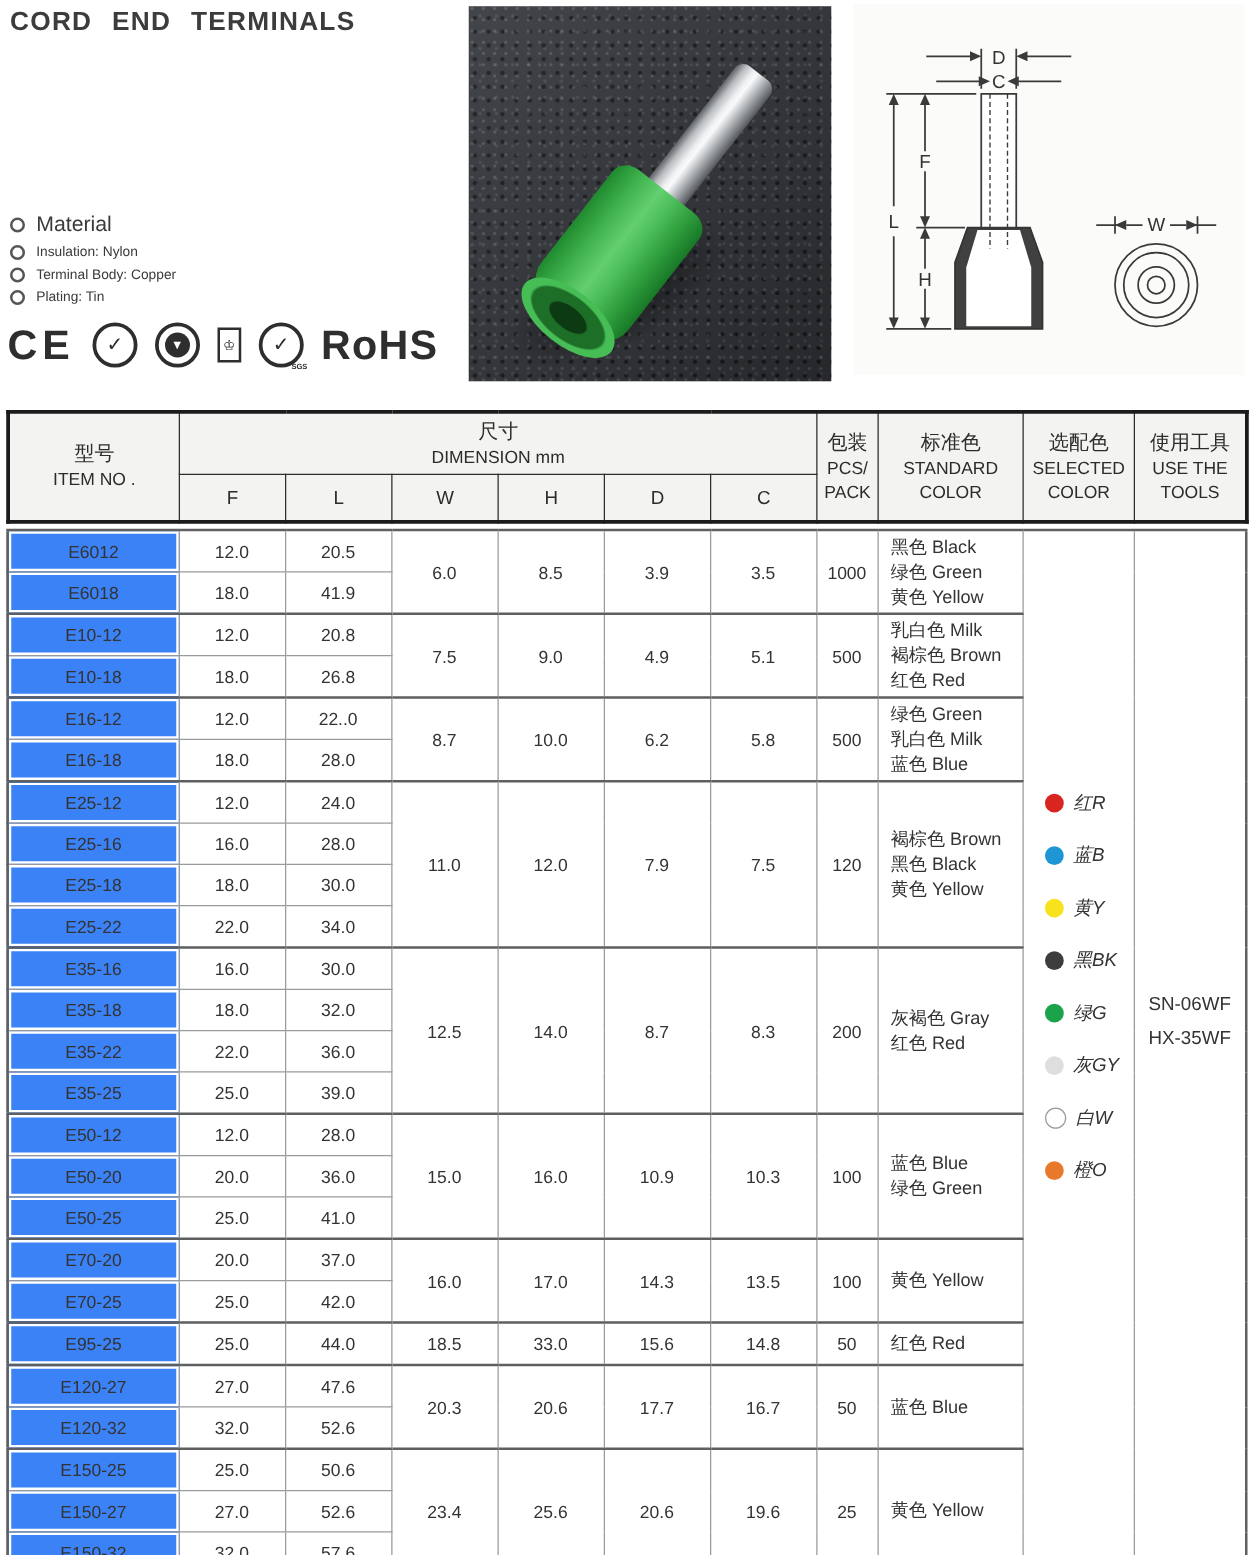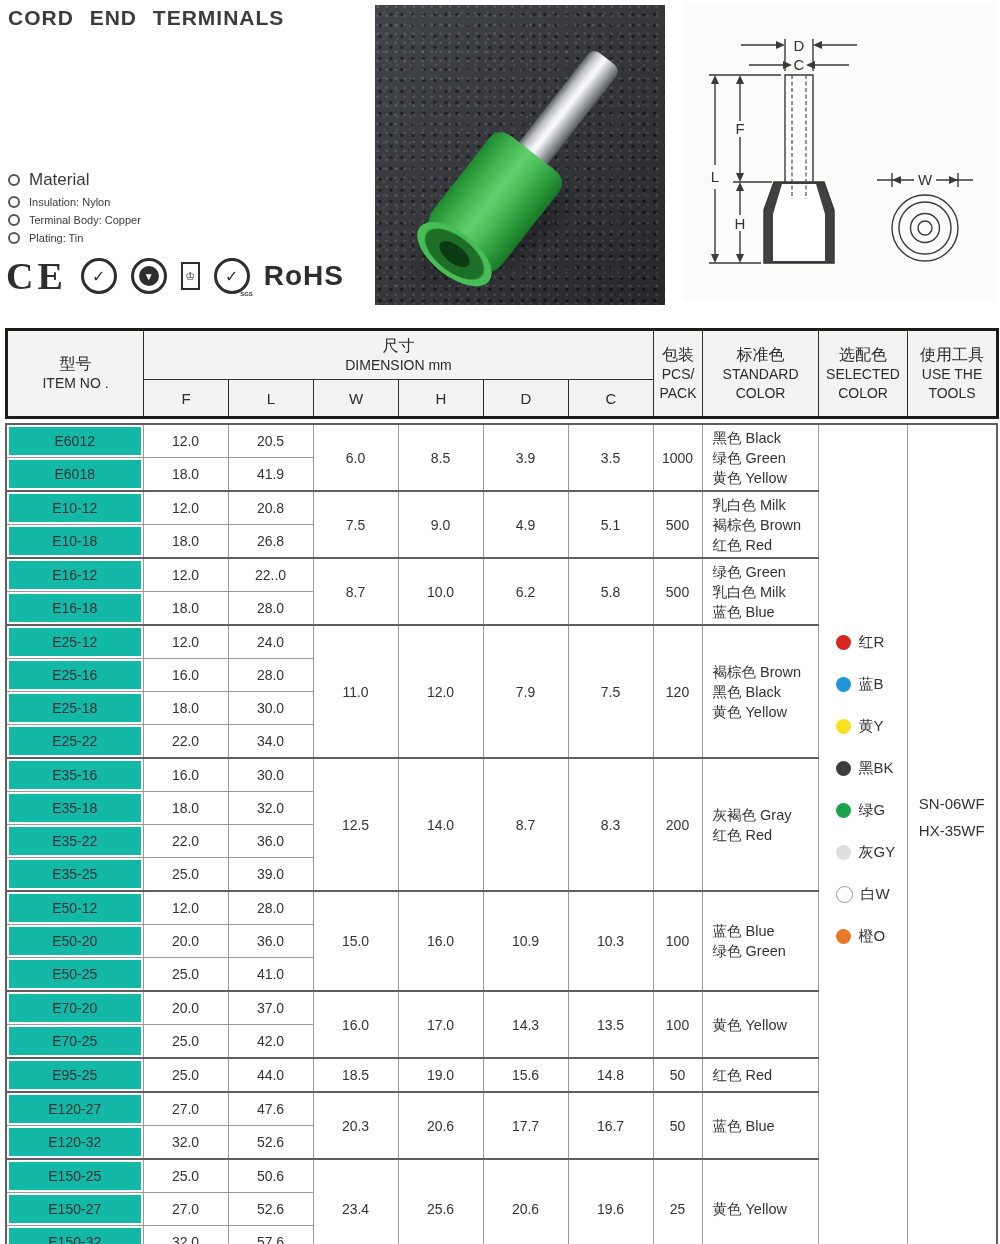--- a/index.html
+++ b/index.html
@@ -9,31 +9,31 @@
 
   
   .page-title{left:8px;top:6px;font-size:21px;font-weight:bold;color:#3c3c3c;
               letter-spacing:1px;word-spacing:9px;}
   .materials{left:8px;top:170px;}
   .mat-row{display:flex;align-items:center;gap:9px;margin-bottom:6px;}
   .bullet{width:8px;height:8px;border:2px solid #555;border-radius:50%;flex:0 0 8px;}
   .mat-head{font-size:17px;color:#3a3a3a;}
   .mat-item{font-size:11px;color:#3a3a3a;}
   .certs{left:6px;top:256px;display:flex;align-items:center;gap:14px;height:40px;}
-  .ce-mark{font-size:38px;font-weight:600;color:#2e2e2e;letter-spacing:4px;
-           font-family:Liberation Serif, serif;}
+  .ce-mark{font-size:33px;font-weight:600;color:#2e2e2e;letter-spacing:4px;
+           font-family:Liberation Sans, sans-serif;}
   .badge{width:30px;height:30px;border:3px solid #2e2e2e;border-radius:50%;
          display:flex;align-items:center;justify-content:center;
          color:#2e2e2e;font-weight:bold;font-size:16px;position:relative;}
   .badge .inner-fill{width:20px;height:20px;border-radius:50%;background:#2e2e2e;
          color:#fff;display:flex;align-items:center;justify-content:center;font-size:10px;}
   .ukas-box{width:15px;height:24px;border:2px solid #2e2e2e;display:flex;
             align-items:center;justify-content:center;font-size:11px;color:#2e2e2e;}
   .sgs-tag{position:absolute;right:-6px;bottom:-6px;font-size:6px;font-weight:bold;}
-  .rohs{font-size:28px;font-weight:bold;color:#2e2e2e;letter-spacing:1px;}
+  .rohs{font-size:33px;font-weight:bold;color:#2e2e2e;letter-spacing:1px;}
 
   
   .photo{left:375px;top:5px;width:290px;height:300px;overflow:hidden;background-color:#34373c;
     background-image:
       linear-gradient(135deg,rgba(255,255,255,.07),rgba(0,0,0,.28)),
       radial-gradient(circle at 30% 20%,rgba(255,255,255,.15) 0 1px,transparent 1.6px),
       radial-gradient(circle at 70% 60%,rgba(255,255,255,.10) 0 1px,transparent 1.6px),
       radial-gradient(circle at 45% 85%,rgba(0,0,0,.55) 0 1.4px,transparent 2px);
     background-size:100% 100%,9px 9px,13px 13px,11px 11px;}
   .p-shadow{position:absolute;left:18px;top:188px;width:200px;height:84px;border-radius:50%;
@@ -67,26 +67,26 @@
   .h-en{font-size:14px;line-height:19px;}
   .h-letter{font-size:15px;}
   .row1 td{height:48px;}
   .row2 td{height:36px;}
 
   .spec-body{left:5px;top:423px;}
   .spec-body table{width:993px;border:2px solid #5f5f5f;background:#fff;}
   .spec-body td{border:1px solid #9a9a9a;text-align:center;vertical-align:middle;
                 padding:0;font-size:14px;color:#333;height:32px;}
   .spec-body tr.group-start td{border-top:2px solid #5f5f5f;}
-  td.item-cell{background:#14b8a6;box-shadow:inset 0 0 0 2px #fff;}
+  td.item-cell{background:#3b82f6;box-shadow:inset 0 0 0 2px #fff;}
   td.std-cell{text-align:left;padding-left:10px;font-size:14.5px;line-height:20px;}
   td.sel-cell,td.tools-cell{vertical-align:top;}
   .color-list{margin-top:206px;padding-left:17px;display:flex;flex-direction:column;
               gap:20px;align-items:flex-start;}
-  .color-item{display:flex;align-items:center;gap:8px;height:22px;font-size:15px;}
+  .color-item{display:flex;align-items:center;gap:8px;height:22px;font-size:15px;font-style:italic;}
   .dot{width:15px;height:15px;border-radius:50%;flex:0 0 15px;}
   .tools-list{margin-top:365px;text-align:center;font-size:15px;line-height:27px;}
 </style>
 </head>
 <body>
 
 <div class="abs page-title">CORD END TERMINALS</div>
 
 <div class="abs photo">
   <div class="p-shadow"></div>
@@ -462,21 +462,21 @@
         <tr>
           <td class="item-cell">E70-25</td>
           <td>25.0</td>
           <td>42.0</td>
         </tr>
         <tr class="group-start">
           <td class="item-cell">E95-25</td>
           <td>25.0</td>
           <td>44.0</td>
           <td rowspan="1">18.5</td>
-          <td rowspan="1">19.0</td>
+          <td rowspan="1">33.0</td>
           <td rowspan="1">15.6</td>
           <td rowspan="1">14.8</td>
           <td rowspan="1">50</td>
           <td class="std-cell" rowspan="1">
             <div>红色 Red</div>
           </td>
         </tr>
         <tr class="group-start">
           <td class="item-cell">E120-27</td>
           <td>27.0</td>

